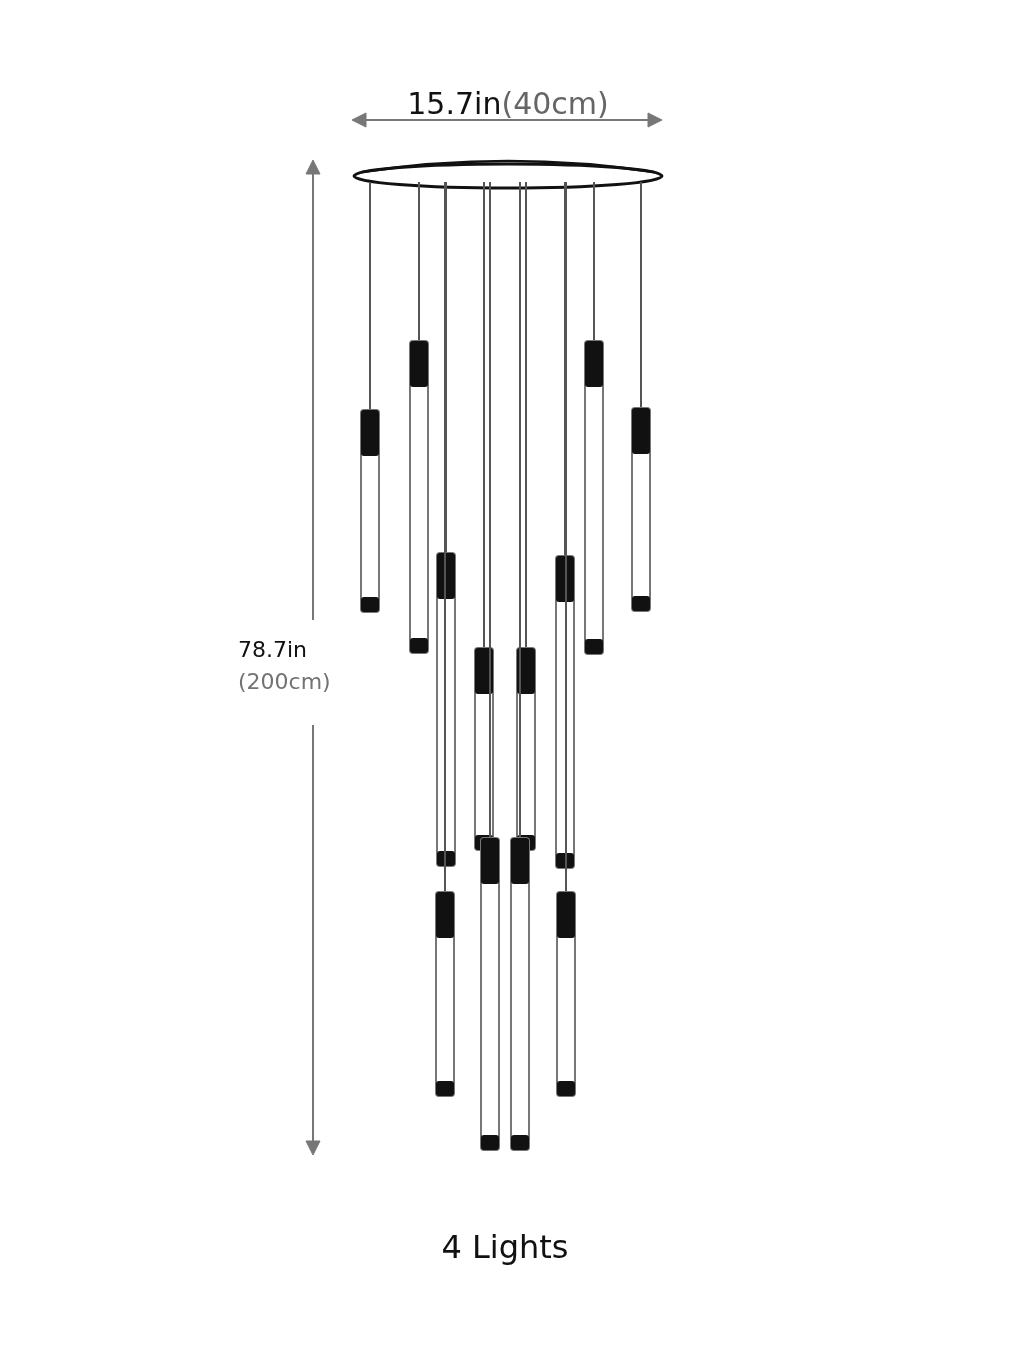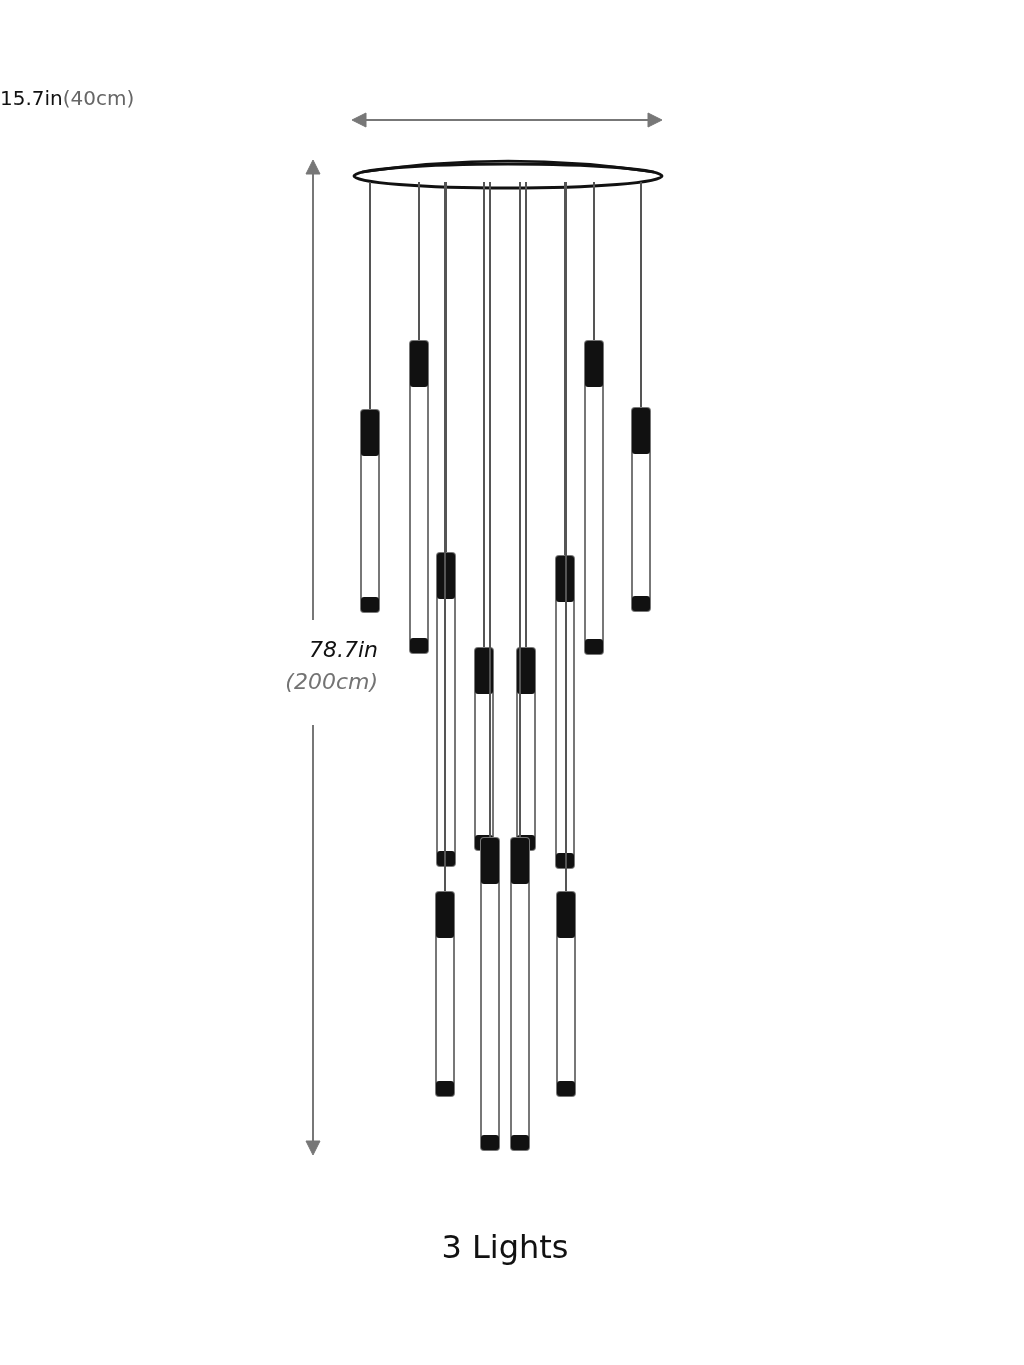--- a/index.html
+++ b/index.html
@@ -1,20 +1,20 @@
 <!DOCTYPE html>
 <html><head>
 <meta charset="utf-8">
 <style>
   html,body{margin:0;padding:0;background:#ffffff;}
   body{width:1024px;height:1365px;position:relative;overflow:hidden;font-family:"DejaVu Sans",sans-serif;}
   .abs{position:absolute;}
-  #w-label{left:0;width:1016px;top:86px;text-align:left;font-size:20px;color:#111;}
+  #w-label{left:0;width:1016px;top:86px;text-align:center;font-size:30px;color:#111;}
   #w-label .cm{color:#666;}
-  #h-label{left:238px;width:140px;top:634px;text-align:right;font-size:22px;line-height:32px;color:#111;font-style:italic;}
+  #h-label{left:238px;width:140px;top:634px;text-align:left;font-size:22px;line-height:32px;color:#111;}
   #h-label .cm{color:#737373;}
   #caption{left:0;width:1010px;top:1228px;text-align:center;font-size:32px;color:#111;}
   svg{position:absolute;left:0;top:0;}
 </style>
 </head>
 <body>
 
 <svg width="1024" height="1365" id="drawing">
 
   <g stroke="#777" fill="#777">
@@ -112,13 +112,13 @@
 
 <div class="abs" id="w-label">
   <span>15.7in</span><span class="cm">(40cm)</span>
 </div>
 
 <div class="abs" id="h-label">
   <div>78.7in</div>
   <div class="cm">(200cm)</div>
 </div>
 
-<div class="abs" id="caption">3 Lights</div>
+<div class="abs" id="caption">4 Lights</div>
 
 </body></html>

